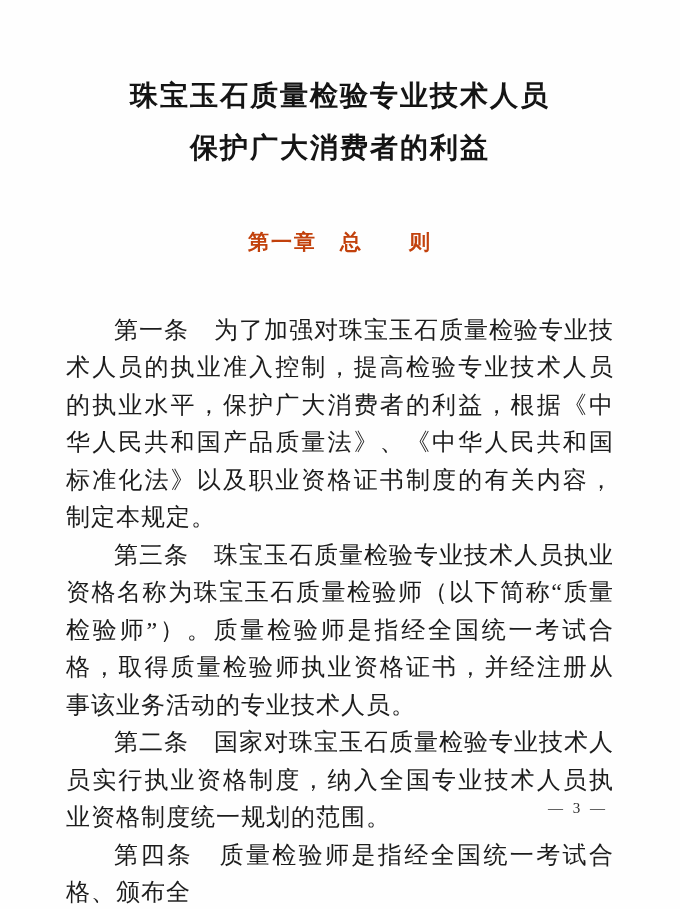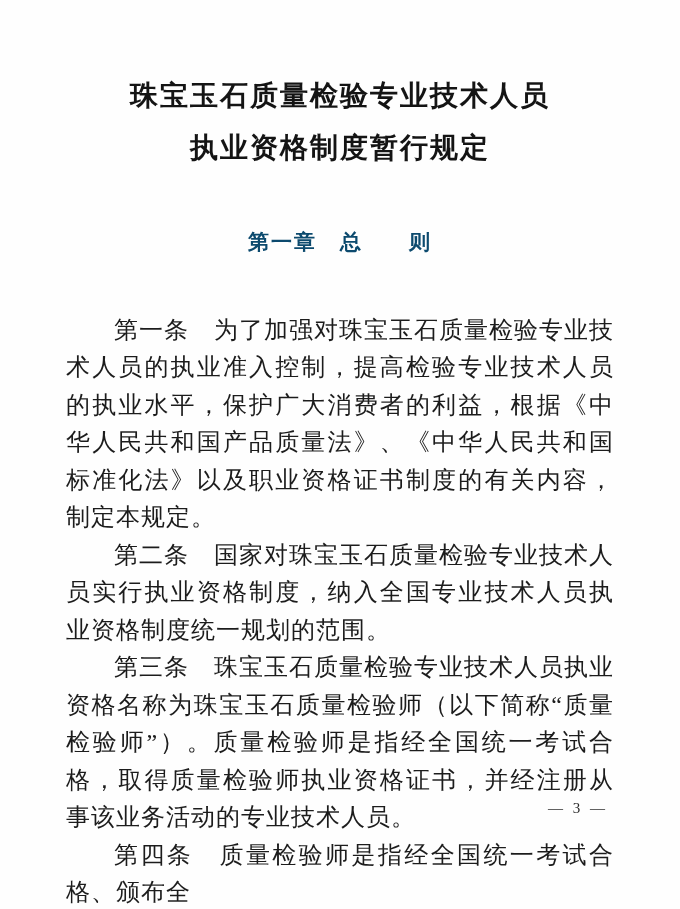--- a/index.html
+++ b/index.html
@@ -25,21 +25,21 @@
     color: #141414;
   }
   .doc-title .title-line { display: block; }
   .chapter-heading {
     margin-top: 54px;
     text-align: center;
     font-family: "DejaVu Sans", "Liberation Sans", sans-serif;
     font-weight: bold;
     font-size: 21px;
     letter-spacing: 2px;
-    color: #0c4a6e;
+    color: #c2410c;
   }
   .body-text {
     margin: 56px 66px 0 66px;
     font-size: 24px;
     line-height: 37.5px;
     letter-spacing: 1px;
     text-align: justify;
     text-justify: inter-ideograph;
     color: #1c1c1c;
   }
@@ -56,27 +56,27 @@
     color: #2a2a2a;
   }
 </style>
 </head>
 <body>
 
 <div class="page">
 
   <h1 class="doc-title">
     <span class="title-line">珠宝玉石质量检验专业技术人员</span>
-    <span class="title-line">执业资格制度暂行规定</span>
+    <span class="title-line">保护广大消费者的利益</span>
   </h1>
 
   <h2 class="chapter-heading">第一章　总　　则</h2>
 
   <div class="body-text">
     <p>第一条　为了加强对珠宝玉石质量检验专业技术人员的执业准入控制，提高检验专业技术人员的执业水平，保护广大消费者的利益，根据《中华人民共和国产品质量法》、《中华人民共和国标准化法》以及职业资格证书制度的有关内容，制定本规定。</p>
+    <p>第三条　珠宝玉石质量检验专业技术人员执业资格名称为珠宝玉石质量检验师（以下简称“质量检验师”）。质量检验师是指经全国统一考试合格，取得质量检验师执业资格证书，并经注册从事该业务活动的专业技术人员。</p>
     <p>第二条　国家对珠宝玉石质量检验专业技术人员实行执业资格制度，纳入全国专业技术人员执业资格制度统一规划的范围。</p>
-    <p>第三条　珠宝玉石质量检验专业技术人员执业资格名称为珠宝玉石质量检验师（以下简称“质量检验师”）。质量检验师是指经全国统一考试合格，取得质量检验师执业资格证书，并经注册从事该业务活动的专业技术人员。</p>
     <p>第四条　质量检验师是指经全国统一考试合格、颁布全</p>
   </div>
 
   <div class="page-number">— 3 —</div>
 
 </div>
 
 </body></html>

